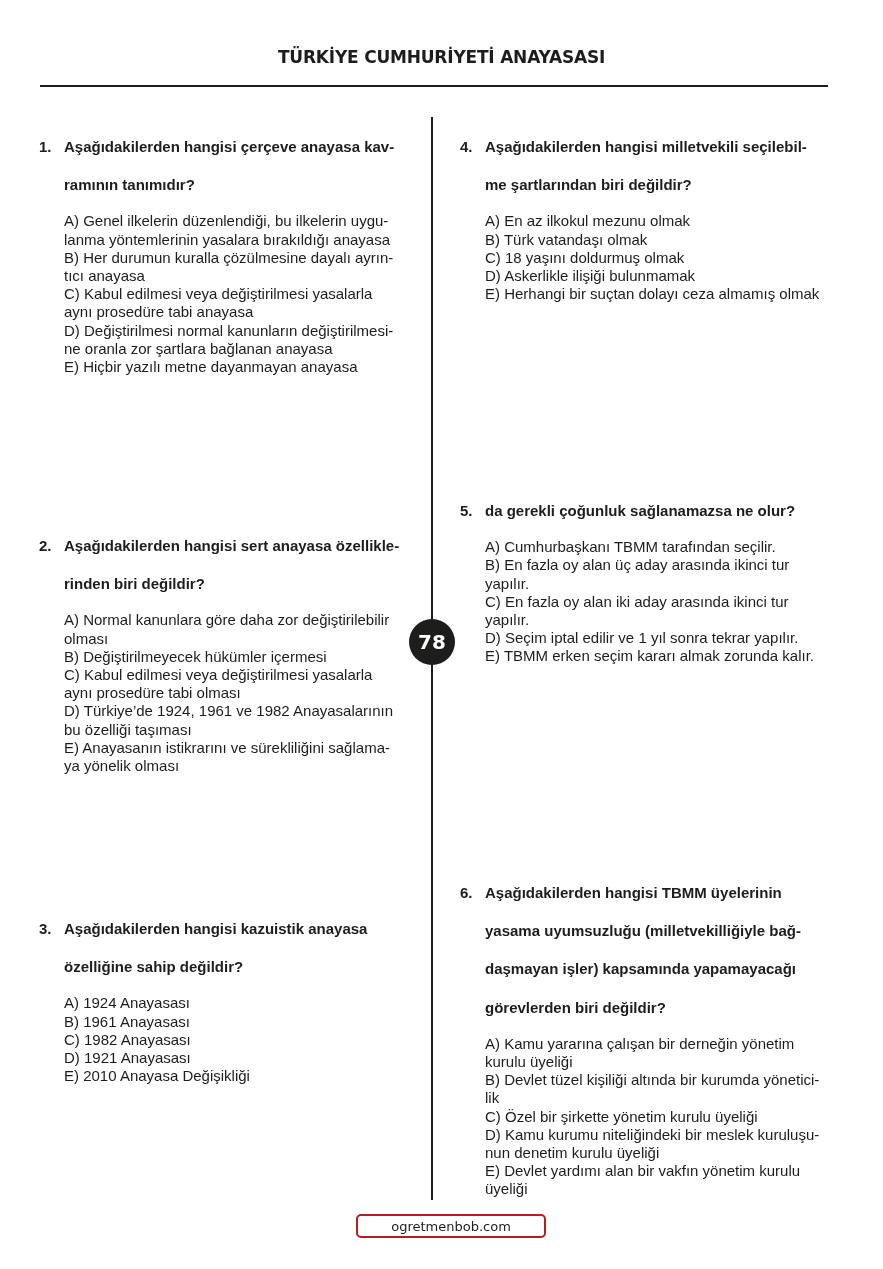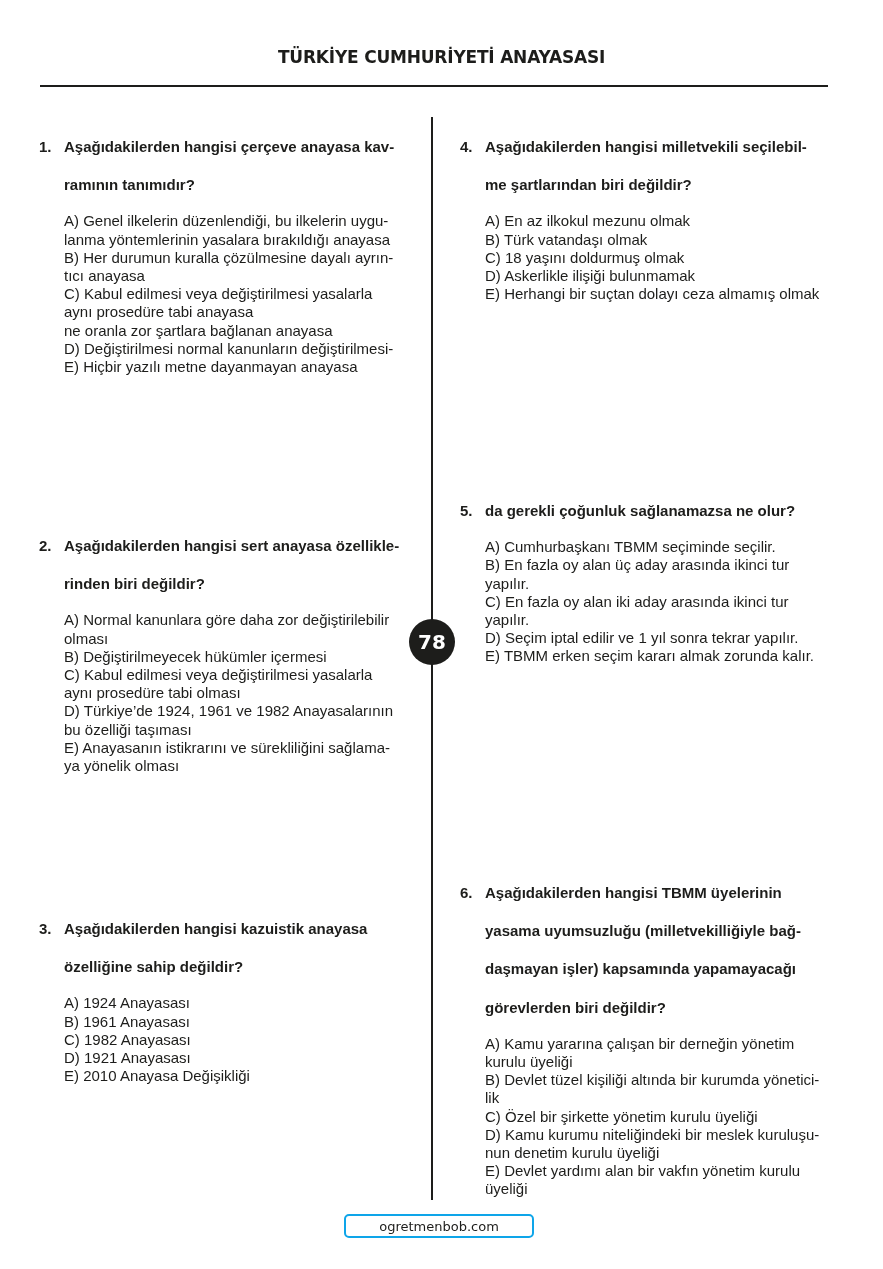--- a/index.html
+++ b/index.html
@@ -18,22 +18,22 @@
   .q .num { position: absolute; left: 0; top: 0; }
   .q .opts { margin-top: 18px; padding-left: 25px; }
   .q .opt { white-space: nowrap; }
   .q .stem-line { white-space: nowrap; display: block; margin-top: 20px; }
   #q1 { left: 39px; top: 118px; }
   #q2 { left: 39px; top: 517px; }
   #q3 { left: 39px; top: 900px; }
   #q4 { left: 460px; top: 118px; }
   #q5 { left: 460px; top: 482px; }
   #q6 { left: 460px; top: 864px; }
-  .footer { position: absolute; left: 344px; top: 1214px; width: 190px; height: 24px;
-            border: 2px solid #0ea5e9; border-radius: 5px; box-sizing: border-box;
+  .footer { position: absolute; left: 356px; top: 1214px; width: 190px; height: 24px;
+            border: 2px solid #b91c1c; border-radius: 5px; box-sizing: border-box;
             display: flex; align-items: center; justify-content: center;
             font-family: "DejaVu Sans", sans-serif; font-size: 13px; color: #1d1d1b; }
 </style>
 </head>
 <body>
 
 <div class="title">TÜRKİYE CUMHURİYETİ ANAYASASI</div>
 <div class="rule"></div>
 <div class="divider"></div>
 <div class="page-badge">78</div>
@@ -44,22 +44,22 @@
       <span class="stem-line">Aşağıdakilerden hangisi çerçeve anayasa kav-</span>
       <span class="stem-line">ramının tanımıdır?</span>
     </div>
     <div class="opts">
       <div class="opt">A) Genel ilkelerin düzenlendiği, bu ilkelerin uygu-</div>
       <div class="opt">lanma yöntemlerinin yasalara bırakıldığı anayasa</div>
       <div class="opt">B) Her durumun kuralla çözülmesine dayalı ayrın-</div>
       <div class="opt">tıcı anayasa</div>
       <div class="opt">C) Kabul edilmesi veya değiştirilmesi yasalarla</div>
       <div class="opt">aynı prosedüre tabi anayasa</div>
+      <div class="opt">D) Değiştirilmesi normal kanunların değiştirilmesi-</div>
       <div class="opt">ne oranla zor şartlara bağlanan anayasa</div>
-      <div class="opt">D) Değiştirilmesi normal kanunların değiştirilmesi-</div>
       <div class="opt">E) Hiçbir yazılı metne dayanmayan anayasa</div>
     </div>
   </div>
 <div id="q2" class="q">
     <div class="stem">
       <span class="num">2.</span>
       <span class="stem-line">Aşağıdakilerden hangisi sert anayasa özellikle-</span>
       <span class="stem-line">rinden biri değildir?</span>
     </div>
     <div class="opts">
@@ -101,21 +101,21 @@
       <div class="opt">D) Askerlikle ilişiği bulunmamak</div>
       <div class="opt">E) Herhangi bir suçtan dolayı ceza almamış olmak</div>
     </div>
   </div>
 <div id="q5" class="q">
     <div class="stem">
       <span class="num">5.</span>
       <span class="stem-line">da gerekli çoğunluk sağlanamazsa ne olur?</span>
     </div>
     <div class="opts">
-      <div class="opt">A) Cumhurbaşkanı TBMM seçiminde seçilir.</div>
+      <div class="opt">A) Cumhurbaşkanı TBMM tarafından seçilir.</div>
       <div class="opt">B) En fazla oy alan üç aday arasında ikinci tur</div>
       <div class="opt">yapılır.</div>
       <div class="opt">C) En fazla oy alan iki aday arasında ikinci tur</div>
       <div class="opt">yapılır.</div>
       <div class="opt">D) Seçim iptal edilir ve 1 yıl sonra tekrar yapılır.</div>
       <div class="opt">E) TBMM erken seçim kararı almak zorunda kalır.</div>
     </div>
   </div>
 <div id="q6" class="q">
     <div class="stem">

